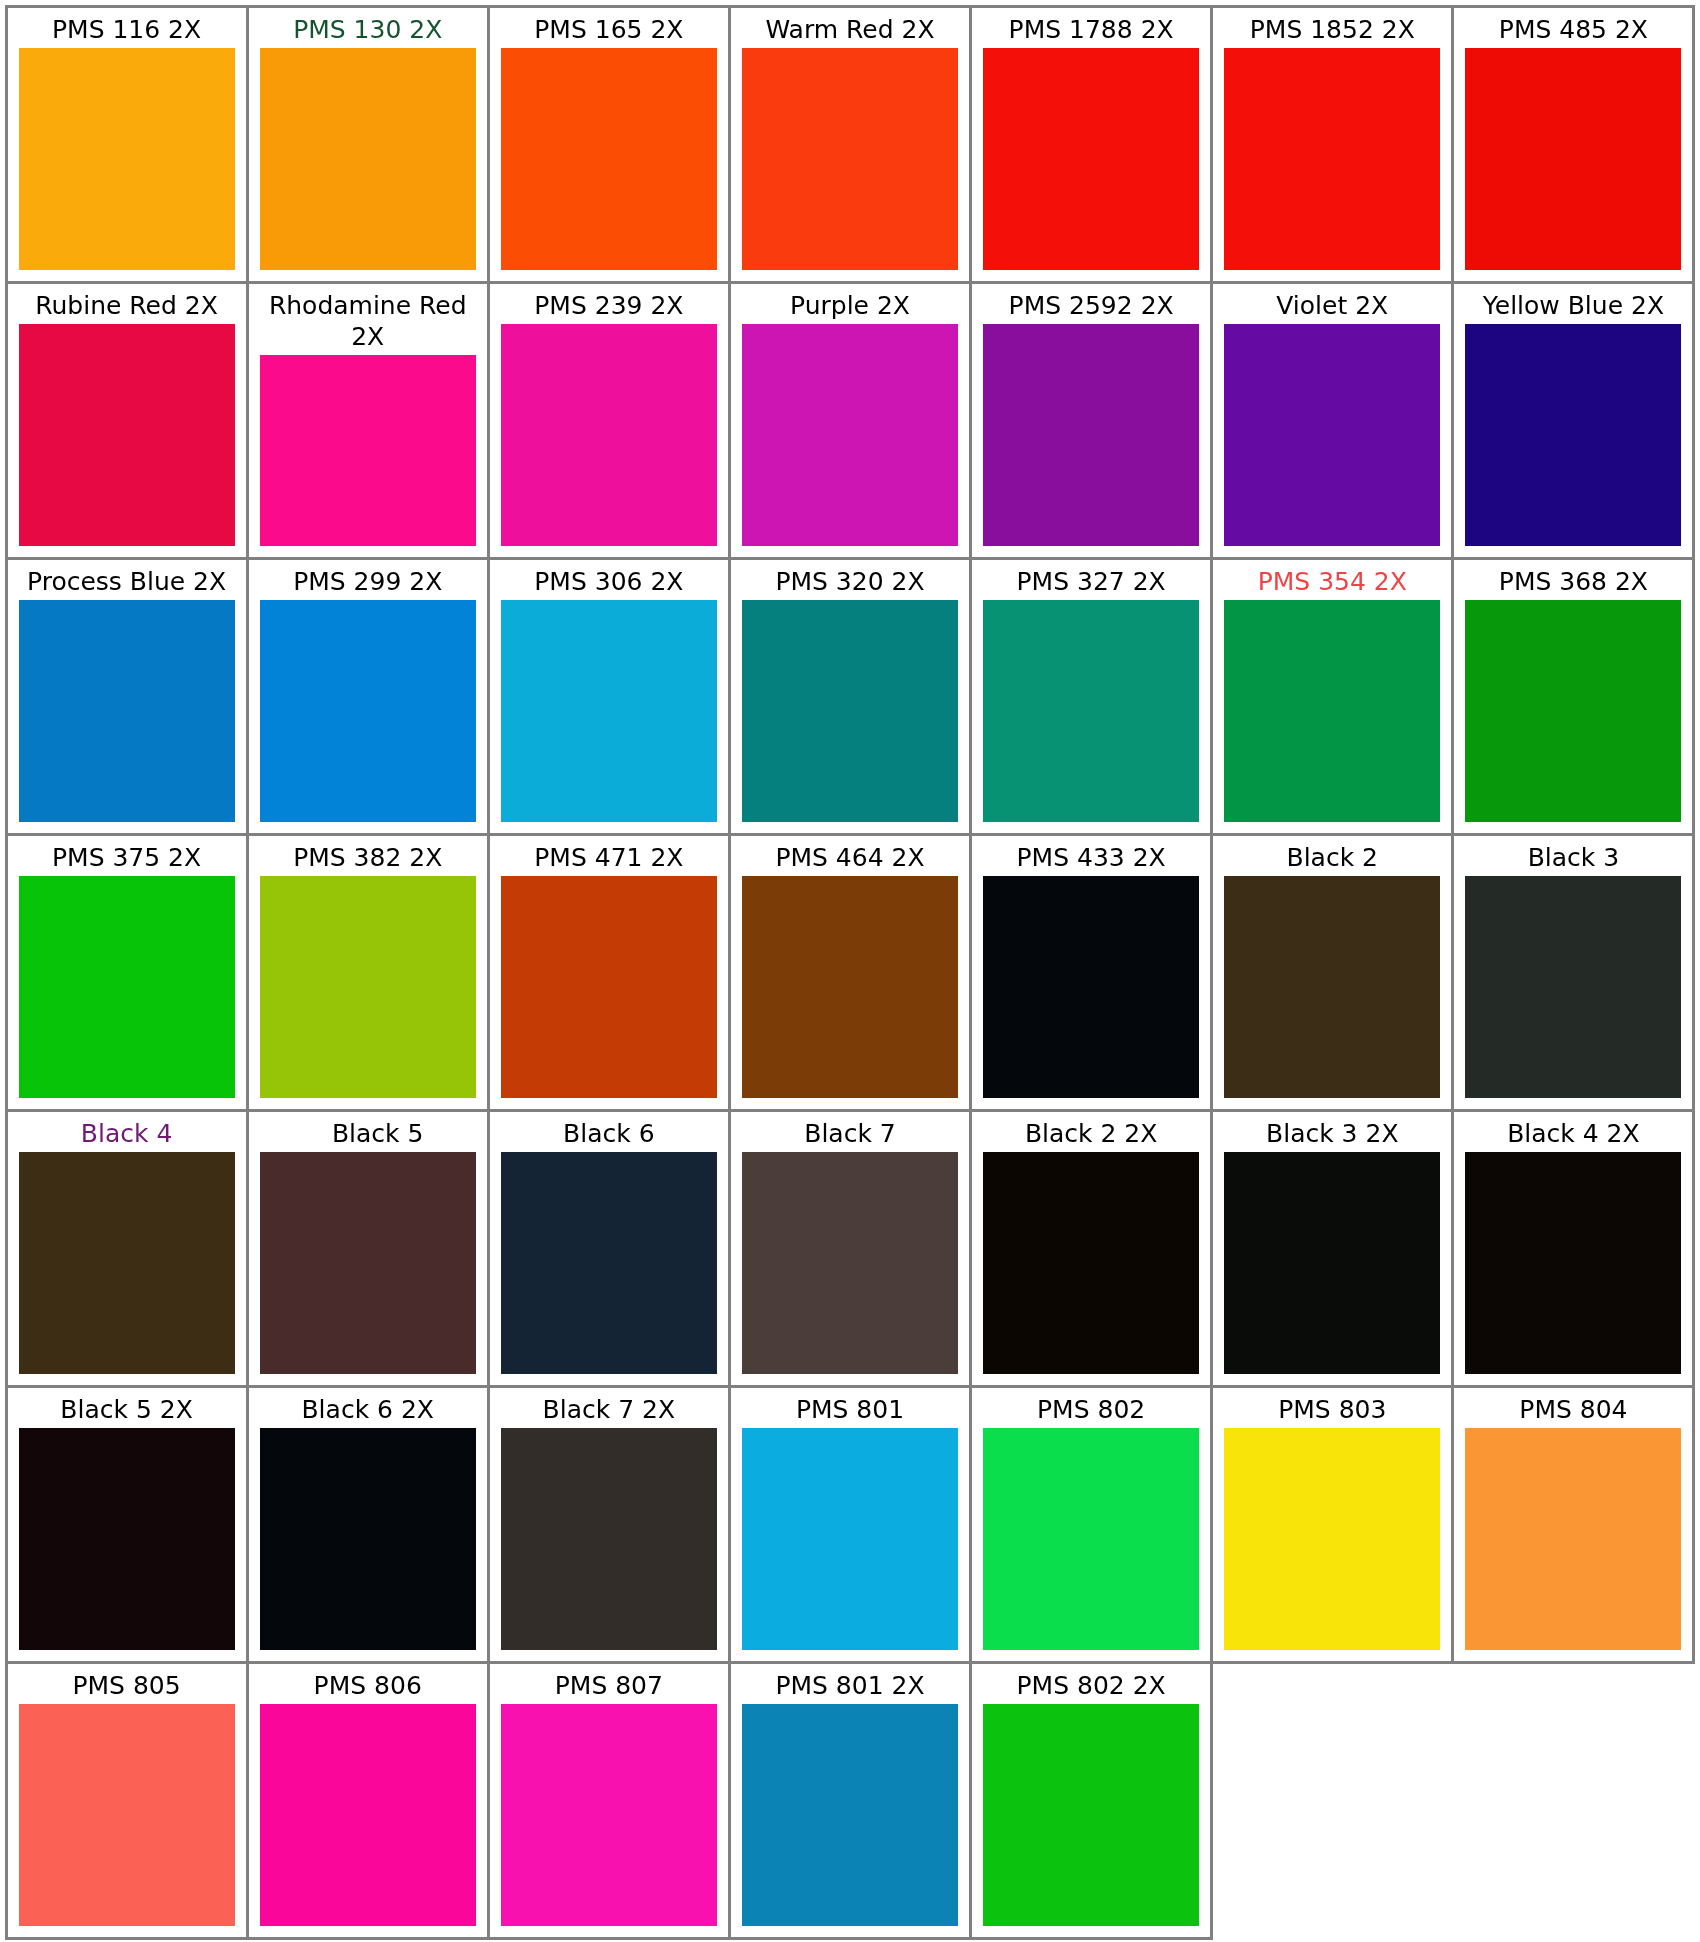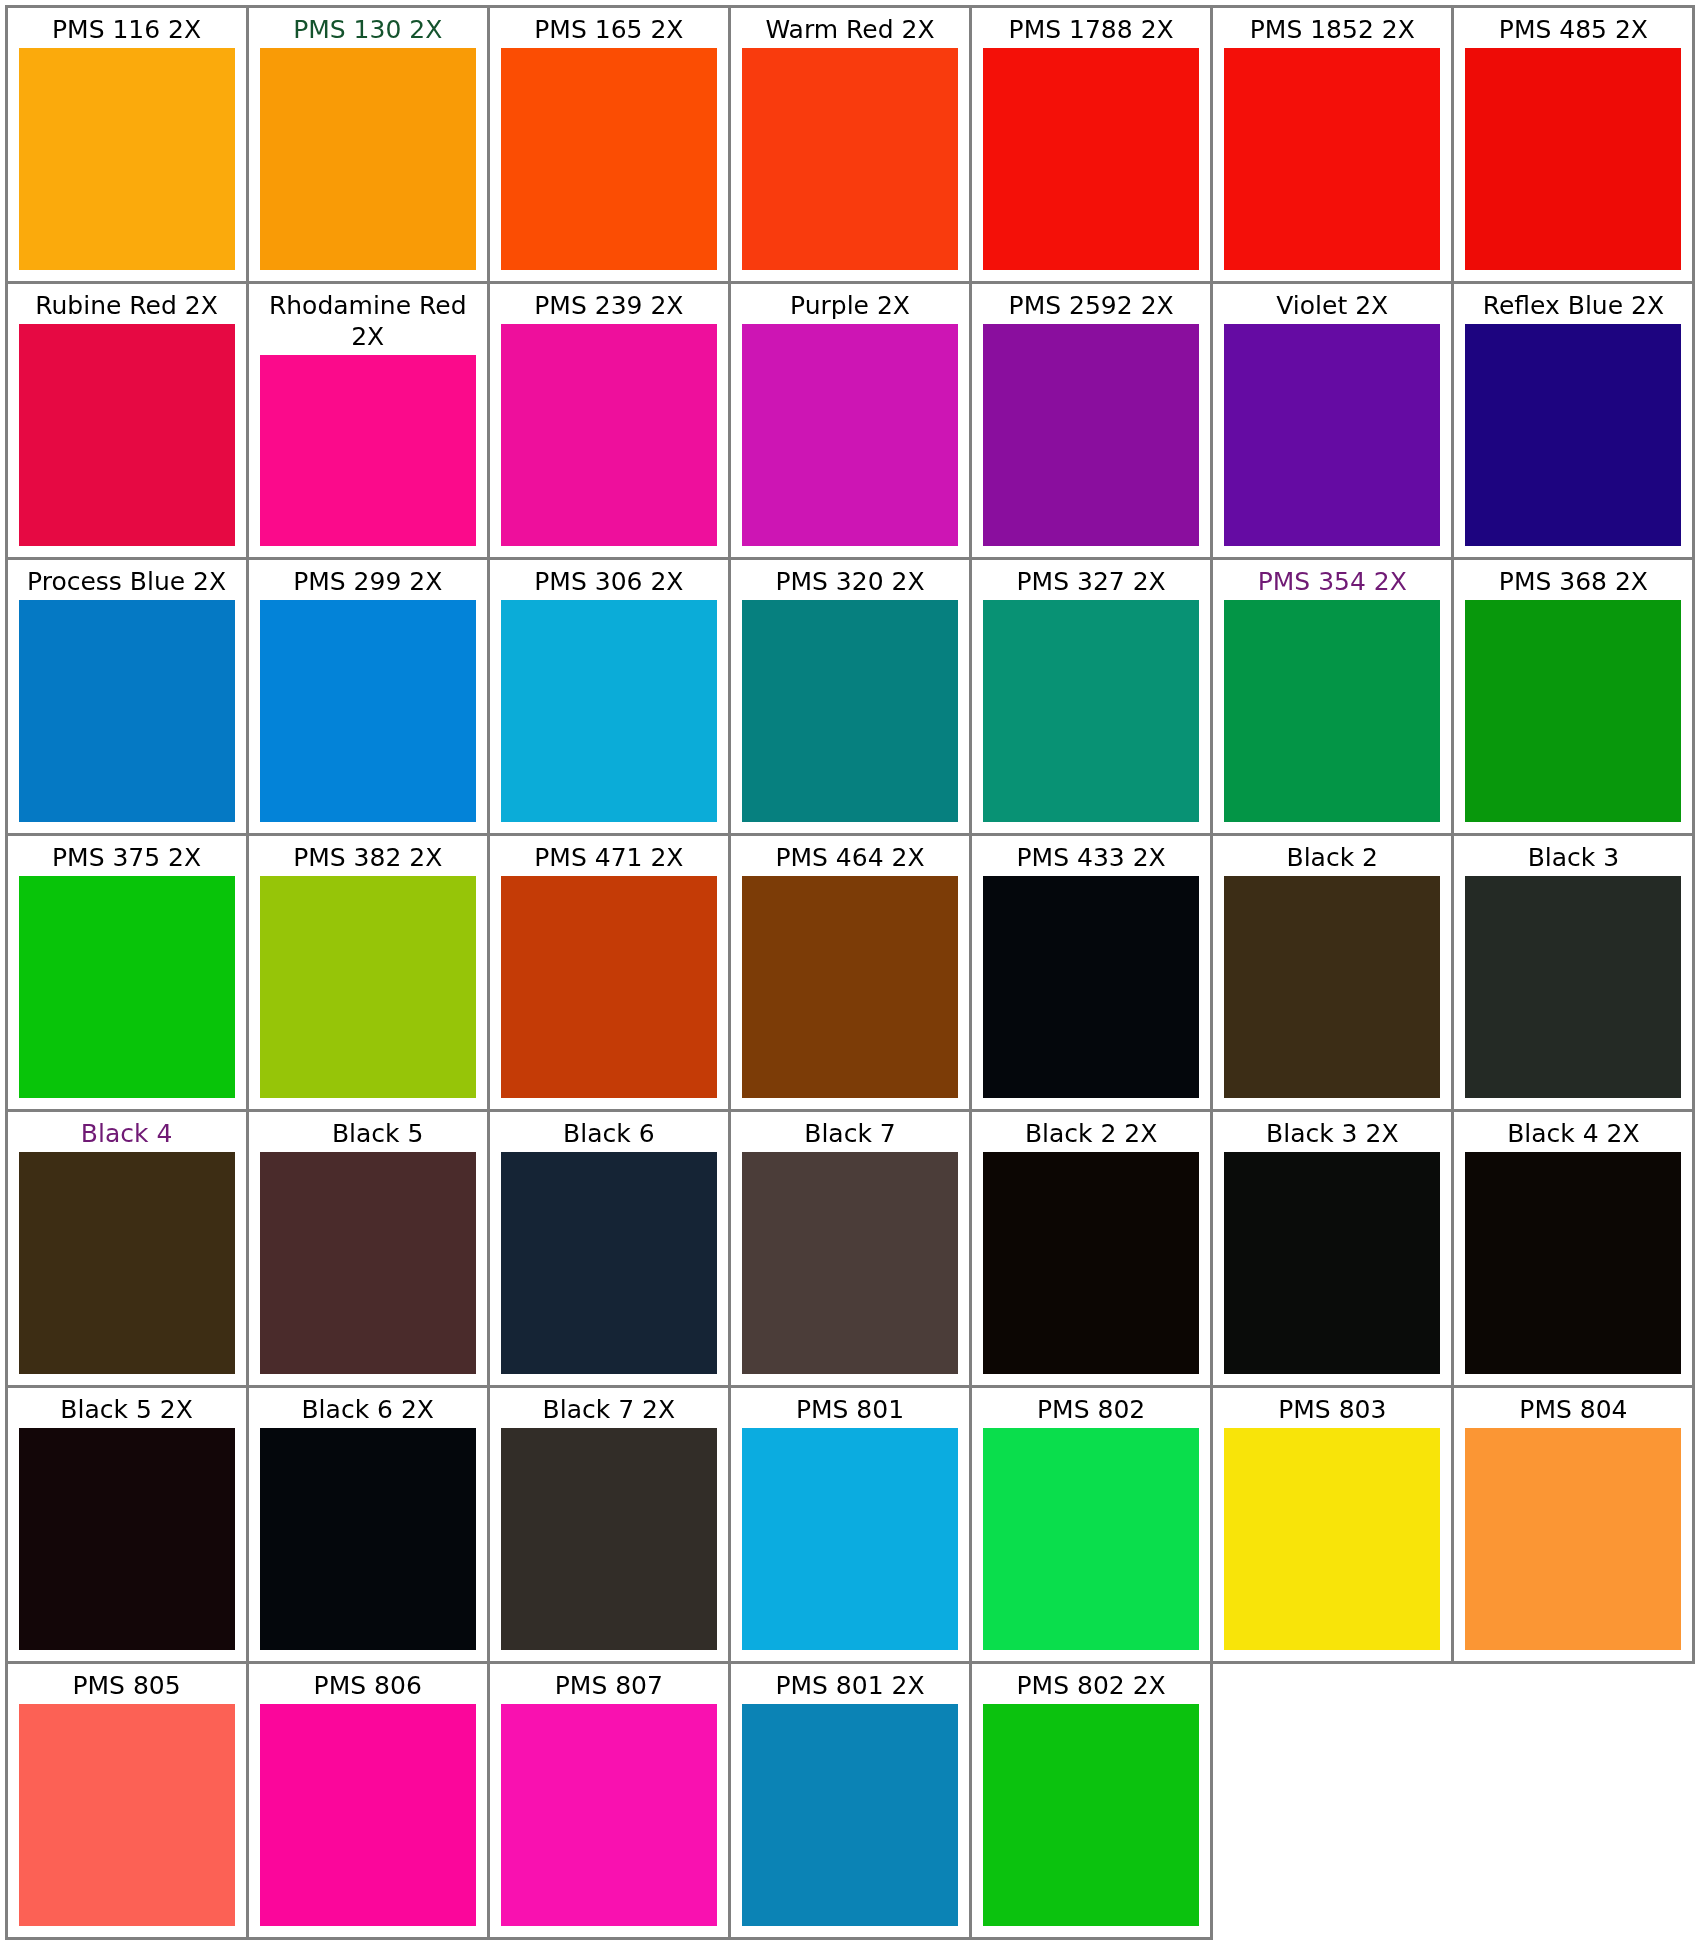--- a/index.html
+++ b/index.html
@@ -108,21 +108,21 @@
     </div>
     <div class="swatch-cell" style="border-color: rgb(128, 128, 128);">
       <div class="swatch-label" style="color: rgb(0, 0, 0);">PMS 2592 2X</div>
       <div class="swatch-color" style="background-color: rgb(138, 14, 158);"></div>
     </div>
     <div class="swatch-cell" style="border-color: rgb(128, 128, 128);">
       <div class="swatch-label" style="color: rgb(0, 0, 0);">Violet 2X</div>
       <div class="swatch-color" style="background-color: rgb(101, 11, 163);"></div>
     </div>
     <div class="swatch-cell" style="border-color: rgb(128, 128, 128);">
-      <div class="swatch-label" style="color: rgb(0, 0, 0);">Reflex Blue 2X</div>
+      <div class="swatch-label" style="color: rgb(0, 0, 0);">Yellow Blue 2X</div>
       <div class="swatch-color" style="background-color: rgb(29, 4, 128);"></div>
     </div>
     <div class="swatch-cell" style="border-color: rgb(128, 128, 128);">
       <div class="swatch-label" style="color: rgb(0, 0, 0);">Process Blue 2X</div>
       <div class="swatch-color" style="background-color: rgb(5, 121, 196);"></div>
     </div>
     <div class="swatch-cell" style="border-color: rgb(128, 128, 128);">
       <div class="swatch-label" style="color: rgb(0, 0, 0);">PMS 299 2X</div>
       <div class="swatch-color" style="background-color: rgb(3, 131, 216);"></div>
     </div>
@@ -132,21 +132,21 @@
     </div>
     <div class="swatch-cell" style="border-color: rgb(128, 128, 128);">
       <div class="swatch-label" style="color: rgb(0, 0, 0);">PMS 320 2X</div>
       <div class="swatch-color" style="background-color: rgb(6, 128, 127);"></div>
     </div>
     <div class="swatch-cell" style="border-color: rgb(128, 128, 128);">
       <div class="swatch-label" style="color: rgb(0, 0, 0);">PMS 327 2X</div>
       <div class="swatch-color" style="background-color: rgb(8, 146, 116);"></div>
     </div>
     <div class="swatch-cell" style="border-color: rgb(128, 128, 128);">
-      <div class="swatch-label" style="color: #701a75;">PMS 354 2X</div>
+      <div class="swatch-label" style="color: #ef4444;">PMS 354 2X</div>
       <div class="swatch-color" style="background-color: rgb(3, 149, 70);"></div>
     </div>
     <div class="swatch-cell" style="border-color: rgb(128, 128, 128);">
       <div class="swatch-label" style="color: rgb(0, 0, 0);">PMS 368 2X</div>
       <div class="swatch-color" style="background-color: rgb(8, 152, 12);"></div>
     </div>
     <div class="swatch-cell" style="border-color: rgb(128, 128, 128);">
       <div class="swatch-label" style="color: rgb(0, 0, 0);">PMS 375 2X</div>
       <div class="swatch-color" style="background-color: rgb(8, 196, 9);"></div>
     </div>

